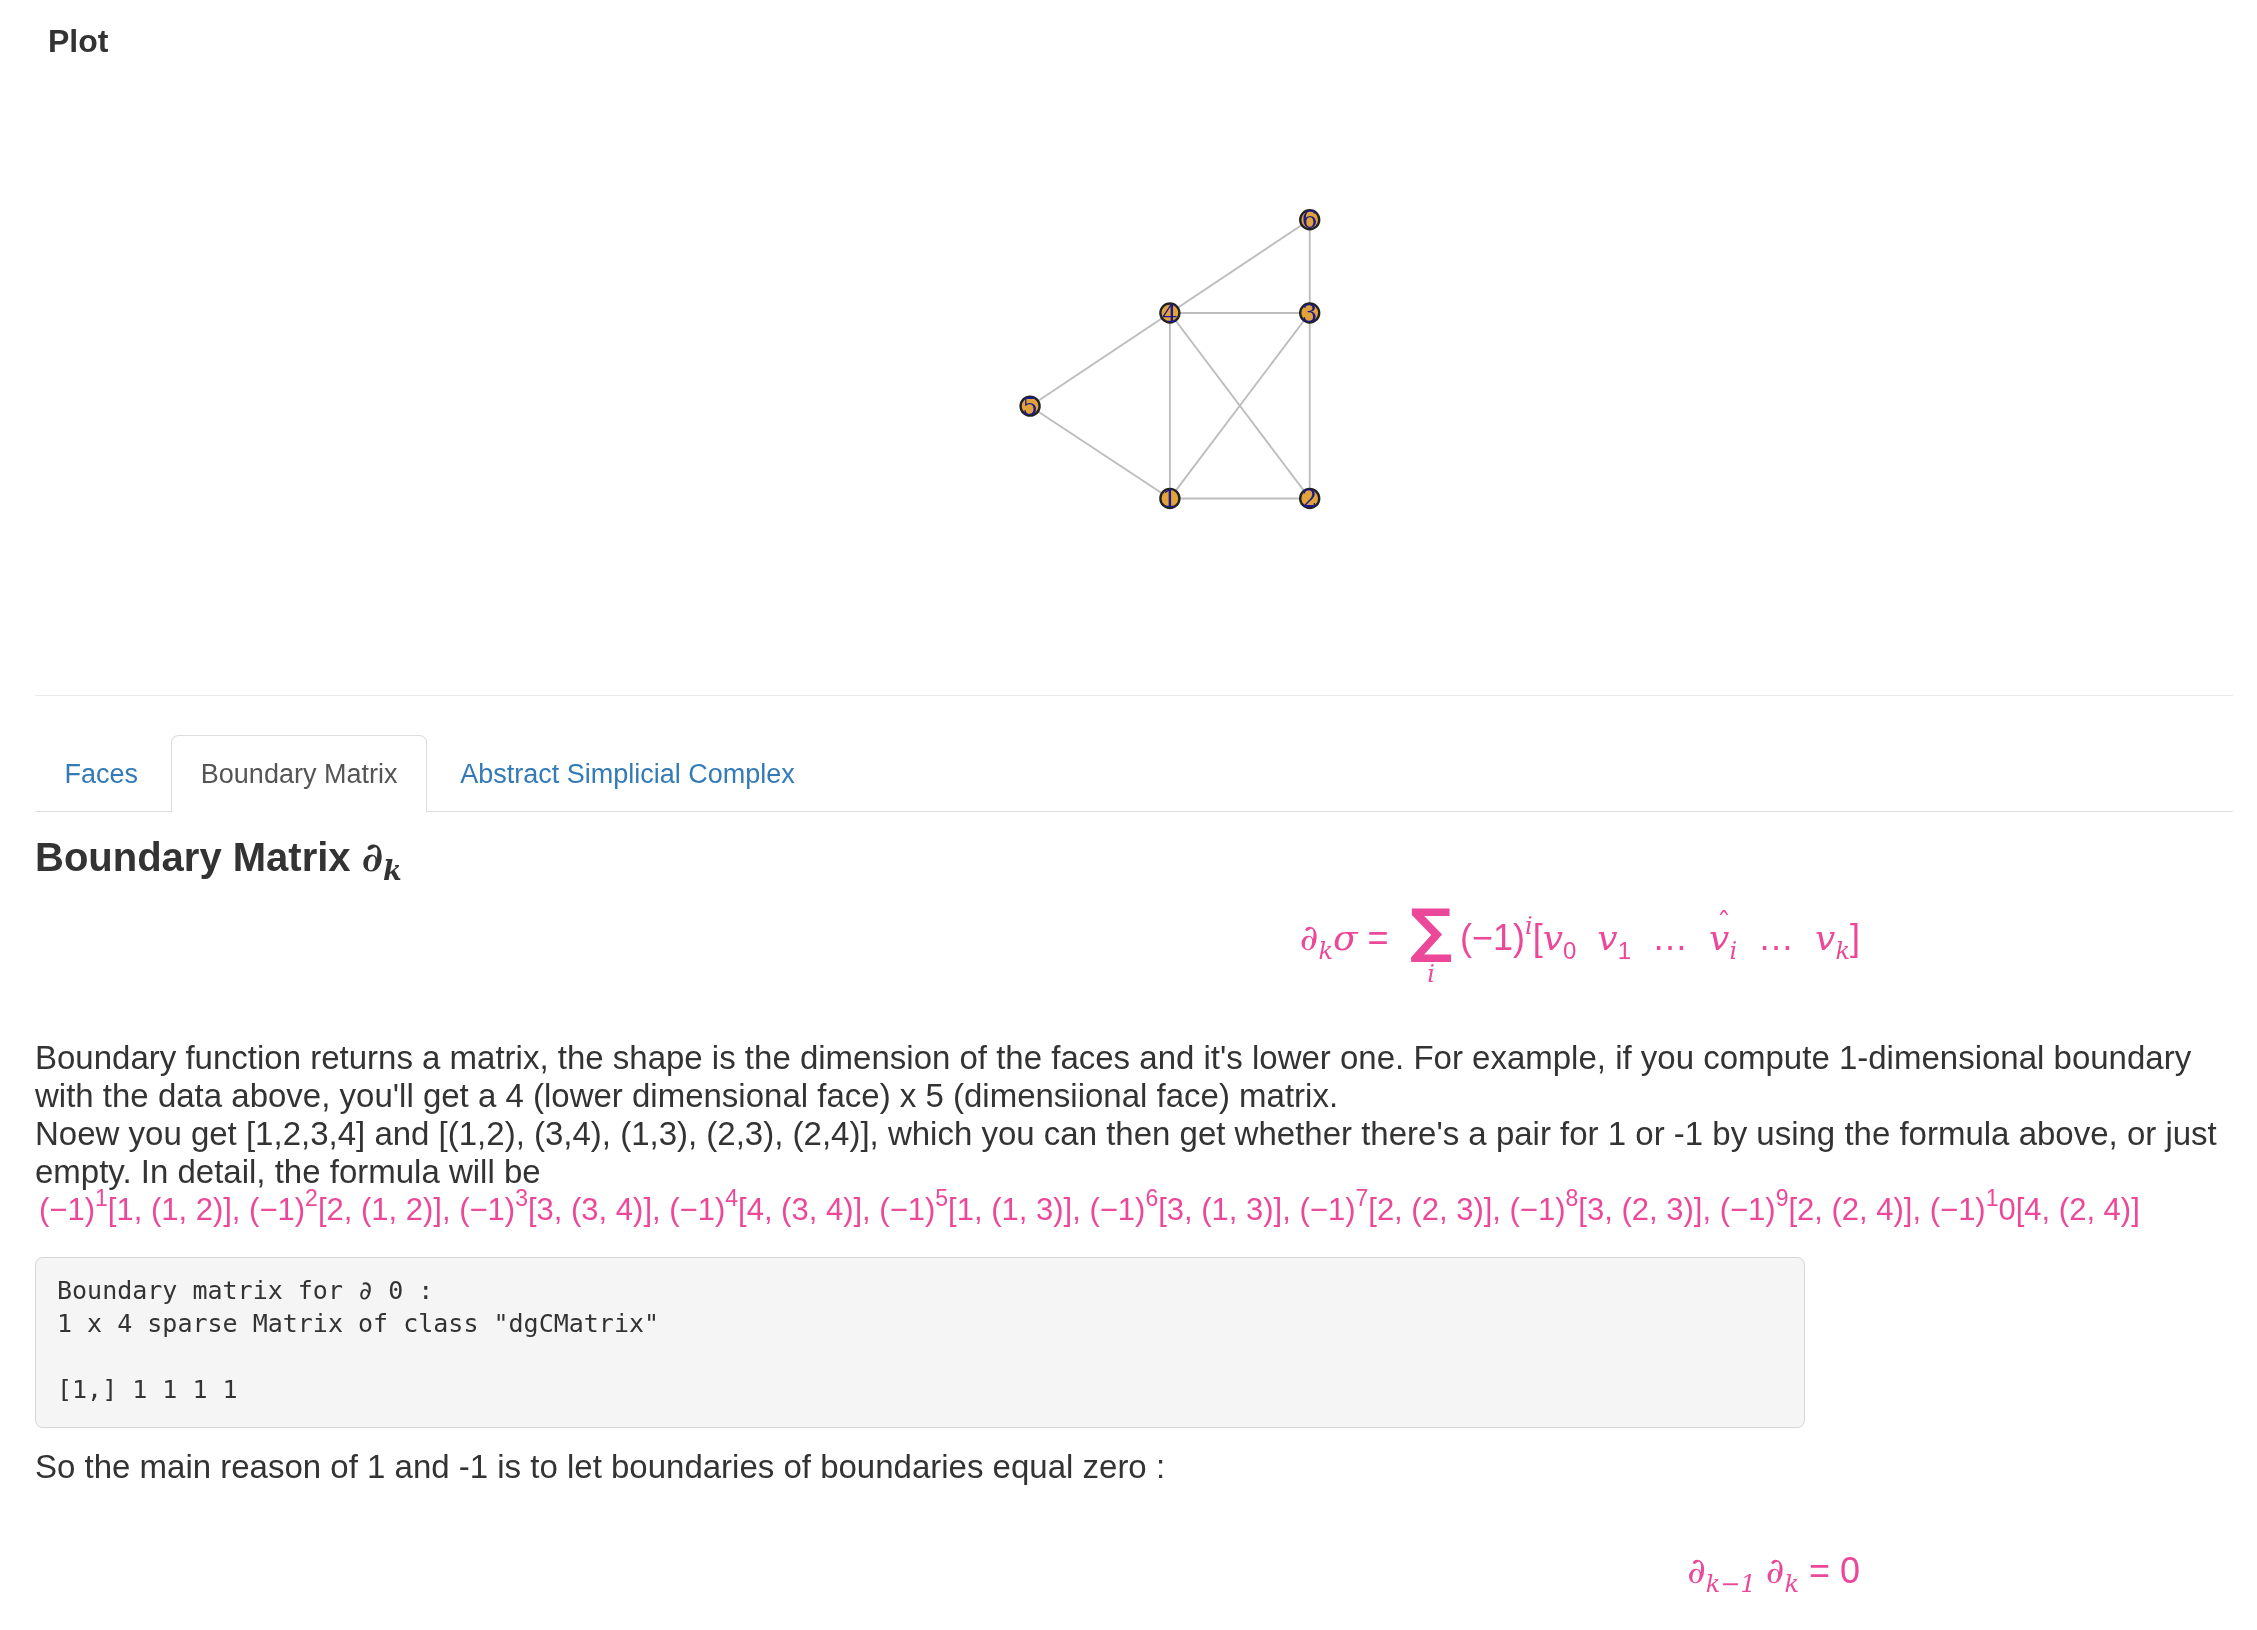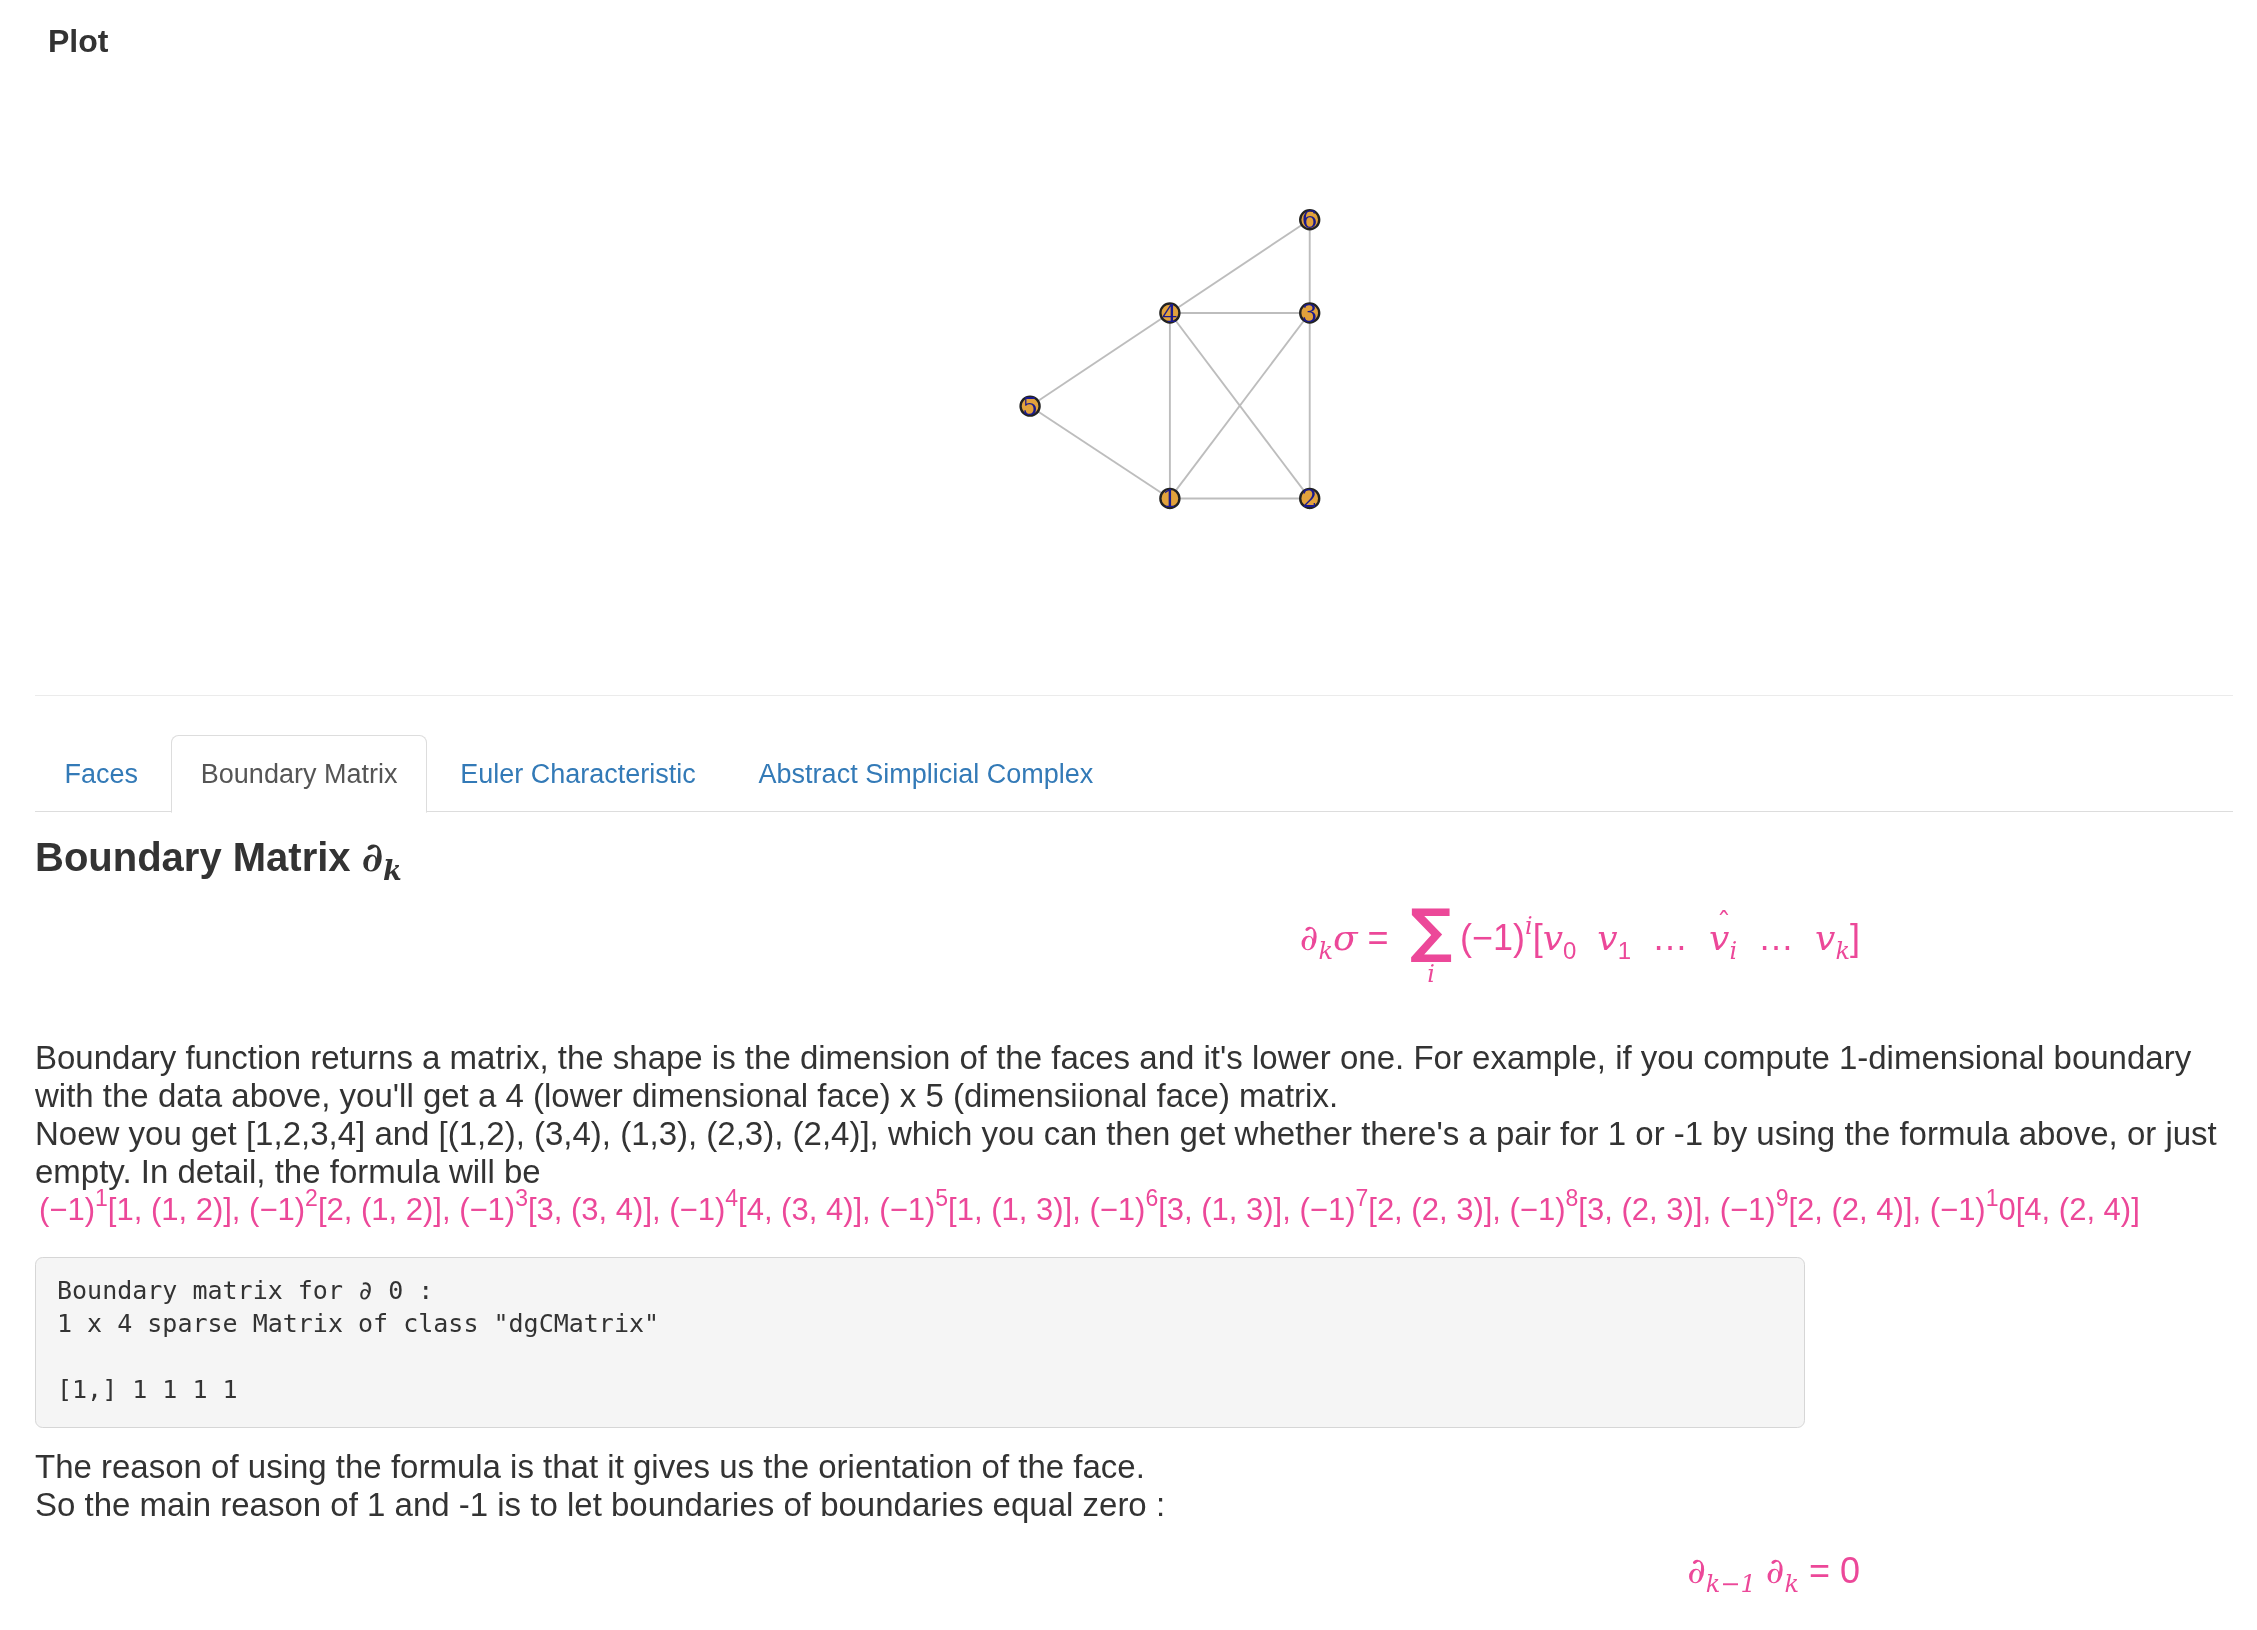--- a/index.html
+++ b/index.html
@@ -134,21 +134,20 @@
       <text x="1083" y="336" text-anchor="middle" fill="#1A1A8E" font-family="&quot;DejaVu Serif&quot;, serif" font-size="26">5</text>
       <circle cx="1377" cy="131" r="10" fill="#E2A23C" stroke="#222222" stroke-width="2.5"></circle>
       <text x="1377" y="140" text-anchor="middle" fill="#1A1A8E" font-family="&quot;DejaVu Serif&quot;, serif" font-size="26">6</text>
     </svg>
 
   <div id="divider"></div>
 
   <div id="tab-bar">
       <div class="tab">Faces</div>
       <div class="tab active">Boundary Matrix</div>
-      <div class="tab">Euler Characteristic</div>
       <div class="tab">Abstract Simplicial Complex</div>
     </div>
 
   <div id="section-heading">
     <span>Boundary Matrix </span><span class="h-math">∂</span><span class="h-sub">k</span>
   </div>
 
   <div id="boundary-formula" class="formula"><span class="it">∂</span><span class="sub">k</span><span class="it">σ</span><span class="up">  =  </span><span class="sum-block">
         <span class="sum-glyph">∑</span>
         <span class="sum-under">i</span>
@@ -160,20 +159,19 @@
   </div>
 
   <div id="expansion-formula" class="formula"><span><span>(−1)</span><span class="f2sup">1</span><span>[1, (1, 2)]</span></span><span>, </span><span><span>(−1)</span><span class="f2sup">2</span><span>[2, (1, 2)]</span></span><span>, </span><span><span>(−1)</span><span class="f2sup">3</span><span>[3, (3, 4)]</span></span><span>, </span><span><span>(−1)</span><span class="f2sup">4</span><span>[4, (3, 4)]</span></span><span>, </span><span><span>(−1)</span><span class="f2sup">5</span><span>[1, (1, 3)]</span></span><span>, </span><span><span>(−1)</span><span class="f2sup">6</span><span>[3, (1, 3)]</span></span><span>, </span><span><span>(−1)</span><span class="f2sup">7</span><span>[2, (2, 3)]</span></span><span>, </span><span><span>(−1)</span><span class="f2sup">8</span><span>[3, (2, 3)]</span></span><span>, </span><span><span>(−1)</span><span class="f2sup">9</span><span>[2, (2, 4)]</span></span><span>, </span><span><span>(−1)</span><span class="f2sup">1</span><span>0</span><span>[4, (2, 4)]</span></span></div>
 
   <pre id="boundary-matrix-output">Boundary matrix for ∂ 0 :
 1 x 4 sparse Matrix of class "dgCMatrix"
             
 [1,] 1 1 1 1</pre>
 
   <div id="para-block-2" class="para">
-    <div>The reason of using the formula is that it gives us the orientation of the face.</div>
     <div>So the main reason of 1 and -1 is to let boundaries of boundaries equal zero :</div>
   </div>
 
   <div id="chain-formula" class="formula"><span class="it">∂</span><span class="sub">k−1</span><span class="up"> </span><span class="it">∂</span><span class="sub">k</span><span class="up">  =  0</span></div>
 
 </div>
 
 
 </body></html>

